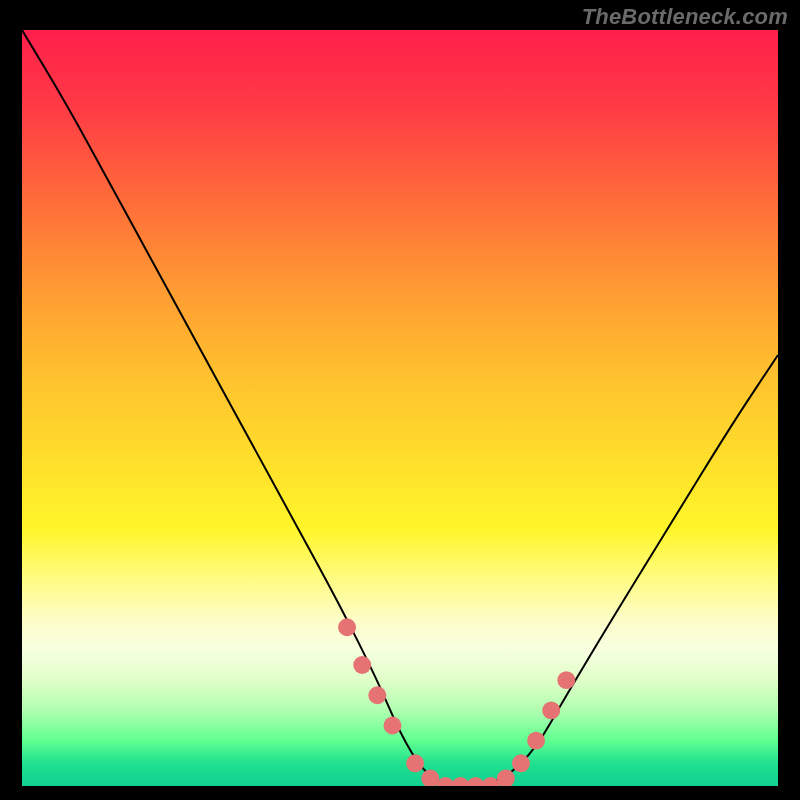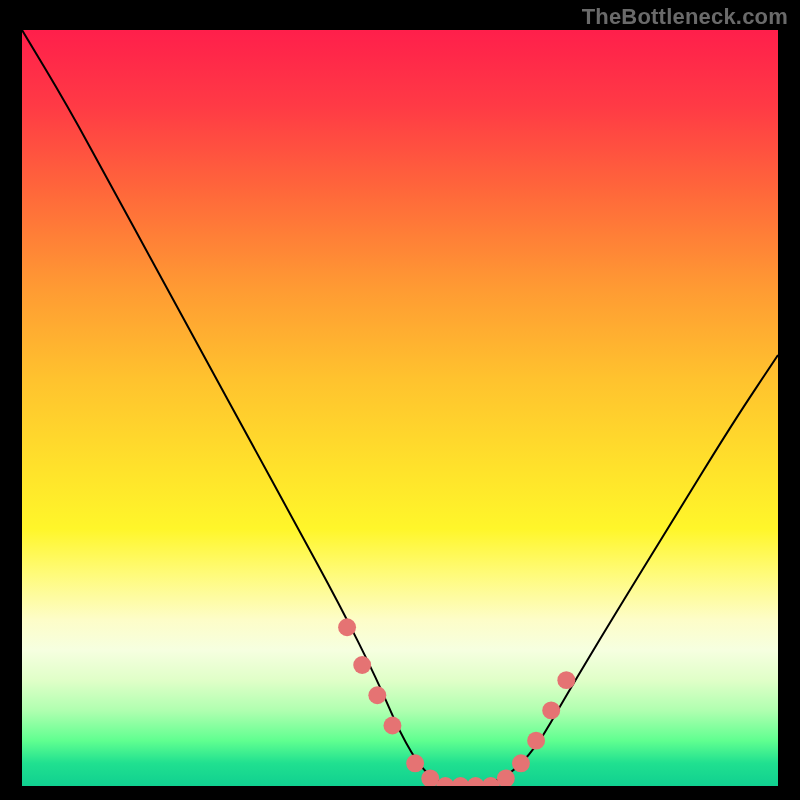--- a/index.html
+++ b/index.html
@@ -64,20 +64,21 @@
   }
   .watermark {
     position: absolute;
     top: 4px;
     right: 12px;
     color: #6a6a6a;
     font-size: 22px;
     font-weight: 600;
     letter-spacing: 0.2px;
     user-select: none;
+    font-style: italic;
   }
 </style>
 </head>
 <body>
 
 <div class="watermark">TheBottleneck.com</div>
 
 <div class="frame">
   <div class="plot-area">
     <div class="gradient"></div>

